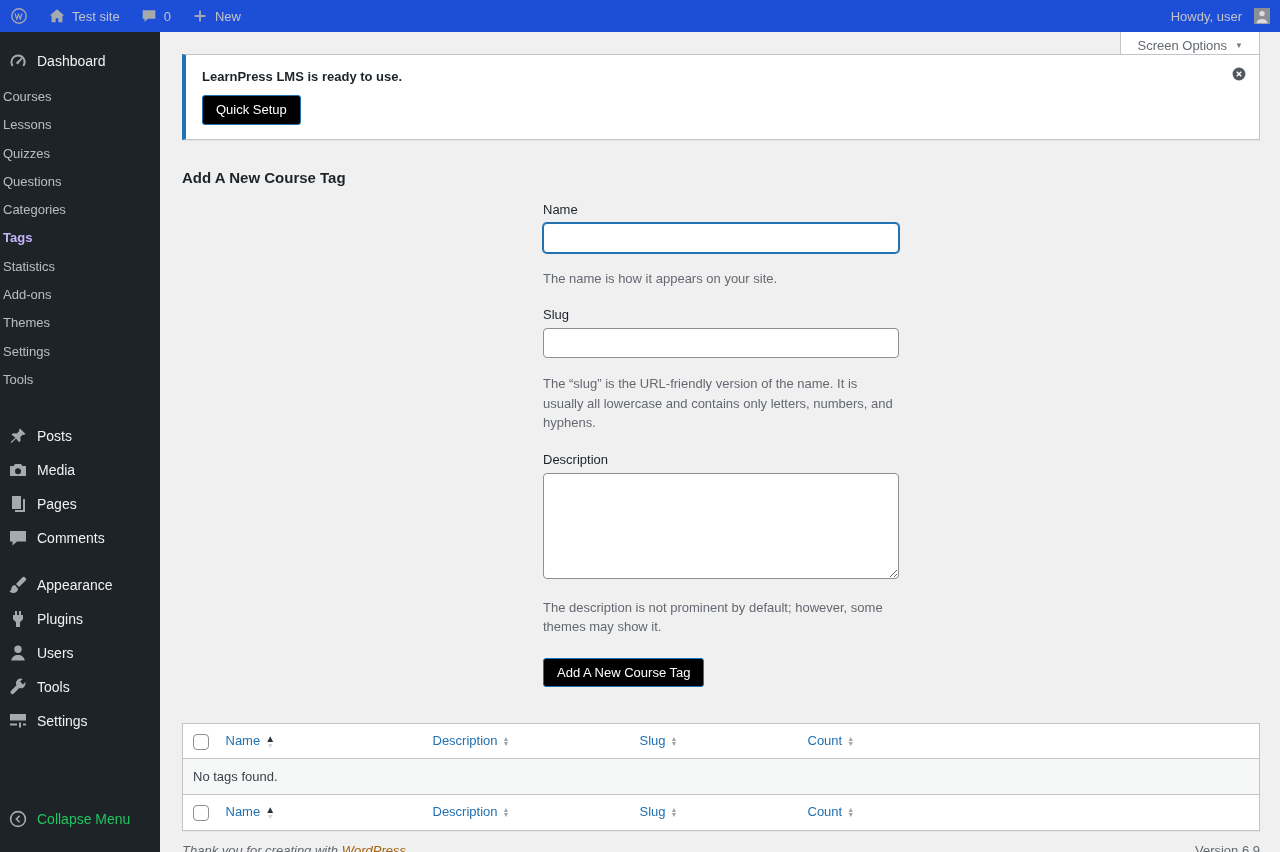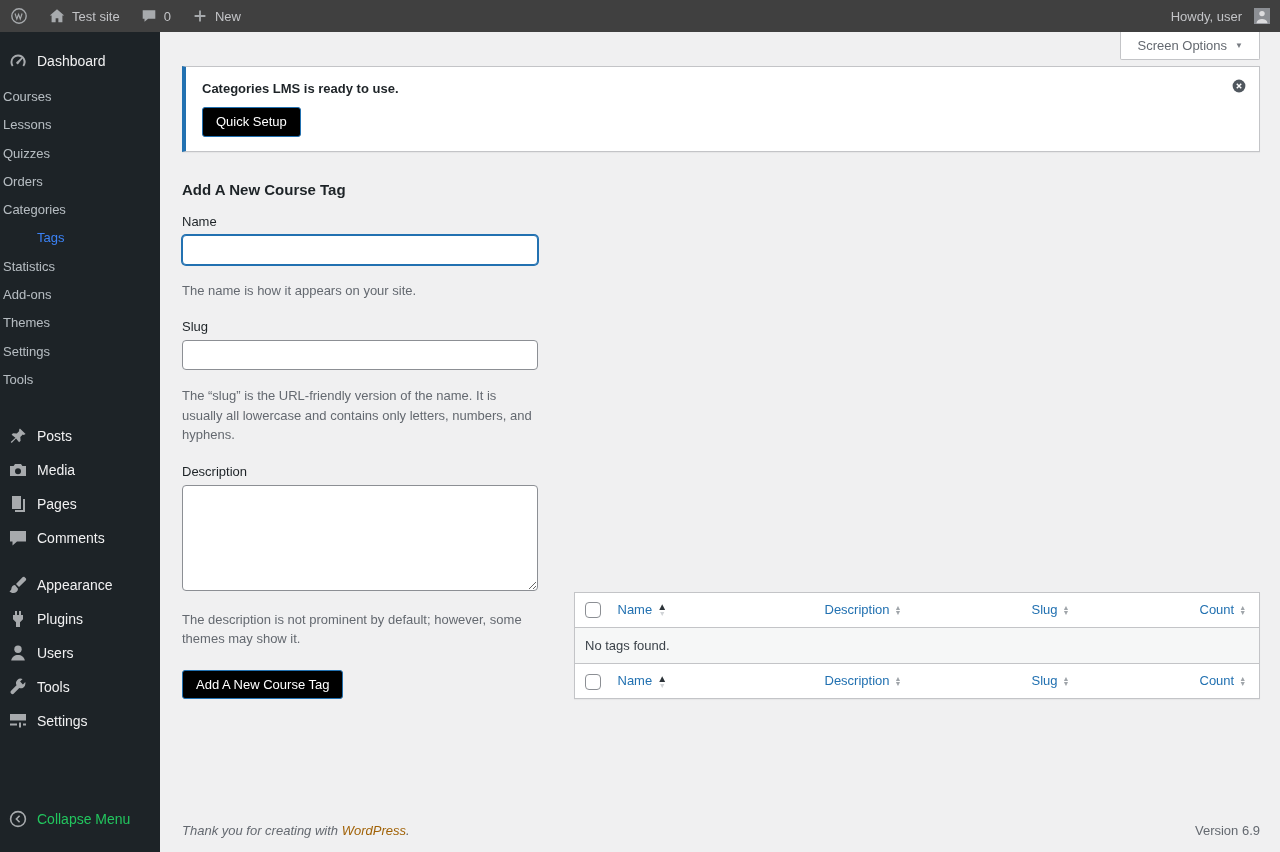--- a/index.html
+++ b/index.html
@@ -6,21 +6,21 @@
   body {
     width:1280px; height:852px; overflow:hidden;
     font-family:"Liberation Sans", sans-serif;
     font-size:13px; color:#3c434a; background:#f0f0f1;
   }
   a { text-decoration:none; color:inherit; }
 
   
   .admin-bar {
     position:fixed; top:0; left:0; width:1280px; height:32px;
-    background:#404040; display:flex; justify-content:space-between; z-index:50;
+    background:#1d4ed8; display:flex; justify-content:space-between; z-index:50;
   }
   .ab-group { display:flex; align-items:stretch; }
   .ab-item { display:flex; align-items:center; gap:6px; padding:0 10px; color:#c3c4c7; font-size:13px; cursor:pointer; }
   .ab-icon { width:18px; height:18px; color:#a7aaad; display:inline-flex; }
   .ab-icon svg { width:100%; height:100%; }
   .avatar { width:16px; height:16px; display:inline-flex; margin-left:6px; }
   .avatar svg { width:100%; height:100%; }
 
   
   .sidebar {
@@ -38,27 +38,27 @@
   .menu-item.active { background:#2271b1; color:#fff; }
   .menu-item.active .menu-icon { color:#fff; }
   .menu-item.active::after {
     content:""; position:absolute; right:0; top:50%; margin-top:-8px;
     width:0; height:0;
     border-top:8px solid transparent; border-bottom:8px solid transparent;
     border-right:8px solid #f0f0f1;
   }
   .submenu { padding:5px 0 12px; }
   .submenu-item { display:block; padding:7px 3px; font-size:13px; color:rgba(240,246,252,.72); cursor:pointer; line-height:1.1; }
-  .submenu-item.current { color:#3b82f6; font-weight:400;margin-left:34px; }
+  .submenu-item.current { color:#c4b5fd; font-weight:700; }
   .menu-sep { height:13px; }
   .collapse-item { margin-top:auto; margin-bottom:16px; color:#22c55e; }
 
   
   .content {
-    margin-left:160px; padding-top:44px; height:852px;
+    margin-left:160px; padding-top:32px; height:852px;
     display:flex; flex-direction:column; position:relative;
   }
   .content-inner { padding:10px 20px 0 22px; flex:1 1 auto; }
 
   .screen-options {
     position:absolute; top:32px; right:20px;
     background:#fff; border:1px solid #c3c4c7; border-top:none;
     border-radius:0 0 2px 2px; padding:6px 16px;
     font:inherit; font-size:13px; color:#646970; cursor:pointer;
     display:flex; align-items:center; gap:8px;
@@ -78,21 +78,21 @@
   .dismiss svg { width:100%; height:100%; }
 
   .btn-primary {
     background:#000000; border:1px solid #2271b1; color:#fff;
     border-radius:3px; padding:6px 13px; font:inherit; font-size:13px;
     cursor:pointer; line-height:1.2;
   }
 
   h2.add-heading { font-size:15px; font-weight:700; color:#1d2327; margin:29px 0 16px; }
 
-  .columns { display:flex; gap:36px; align-items:flex-end; }
+  .columns { display:flex; gap:36px; align-items:center;flex-direction:column; }
   .form-col { width:356px; flex:none; }
   .table-col { flex:1 1 auto; }
 
   .form-field { margin-bottom:19px; }
   .form-field label { display:block; margin-bottom:6px; font-size:13px; color:#1d2327; }
   .text-input {
     width:100%; height:30px; border:1px solid #8c8f94; border-radius:4px;
     padding:0 8px; font:inherit; font-size:14px; color:#2c3338; background:#fff;
   }
   .text-input.focused { border-color:#2271b1; box-shadow:0 0 0 1px #2271b1; outline:2px solid transparent; }
@@ -194,21 +194,21 @@
         </svg>
     </span>
     <span class="menu-label">Dashboard</span>
   </div>
 
 
   <nav class="submenu">
     <a class="submenu-item">Courses</a>
     <a class="submenu-item">Lessons</a>
     <a class="submenu-item">Quizzes</a>
-    <a class="submenu-item">Orders</a>
+    <a class="submenu-item">Questions</a>
     <a class="submenu-item">Categories</a>
     <a class="submenu-item current">Tags</a>
     <a class="submenu-item">Statistics</a>
     <a class="submenu-item">Add-ons</a>
     <a class="submenu-item">Themes</a>
     <a class="submenu-item">Settings</a>
     <a class="submenu-item">Tools</a>
   </nav>
 
   <div class="menu-sep"></div>
@@ -307,21 +307,21 @@
 <div class="content">
 
   <button class="screen-options">
     <span>Screen Options</span>
     <span class="so-arrow">▼</span>
   </button>
 
   <div class="content-inner">
 
     <div class="notice">
-      <p class="notice-msg">Categories LMS is ready to use.</p>
+      <p class="notice-msg">LearnPress LMS is ready to use.</p>
       <button class="btn-primary">Quick Setup</button>
       <span class="dismiss">
         <svg viewBox="0 0 20 20">
             <circle cx="10" cy="10" r="8" fill="#50575e"></circle>
             <path d="M7.2 7.2l5.6 5.6M12.8 7.2l-5.6 5.6" stroke="#fff" stroke-width="1.8"></path>
           </svg>
       </span>
     </div>
 
     <h2 class="add-heading">Add A New Course Tag</h2>

